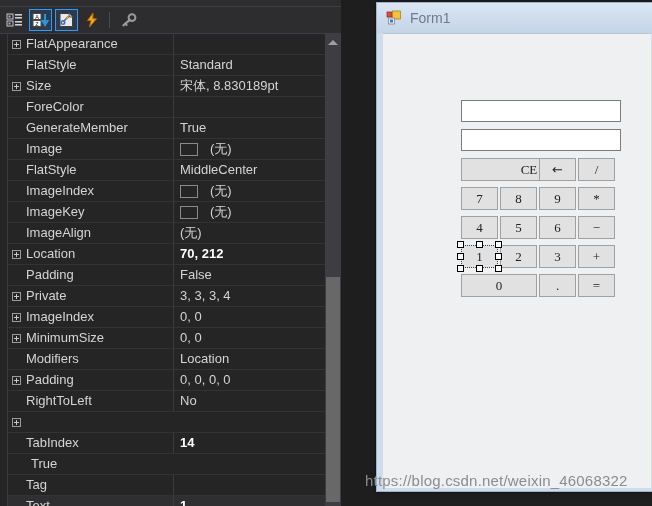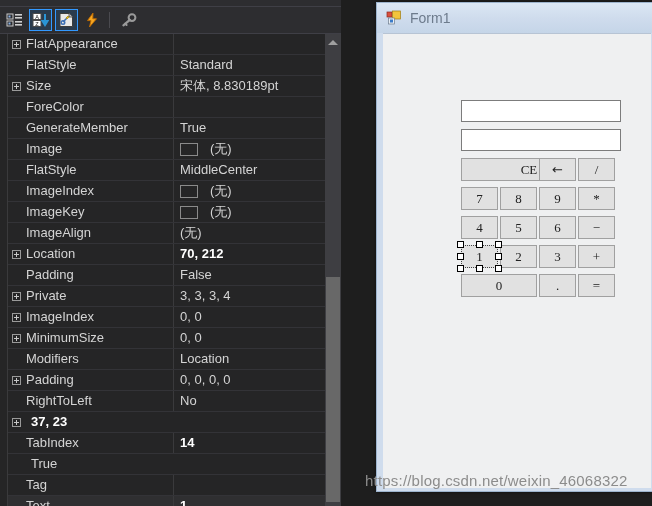--- a/index.html
+++ b/index.html
@@ -464,23 +464,20 @@
             <div class="expander"></div>
             <div class="pname">RightToLeft</div>
             <div class="pval">
               <span>No</span>
             </div>
           </div>
           <div class="prow">
             <div class="expander">
               <div class="exp-box"></div>
             </div>
-            <div class="pval bold">
-              <span>37, 23</span>
-            </div>
           </div>
           <div class="prow">
             <div class="expander"></div>
             <div class="pname">TabIndex</div>
             <div class="pval bold">
               <span>14</span>
             </div>
           </div>
           <div class="prow">
             <div class="expander"></div>

